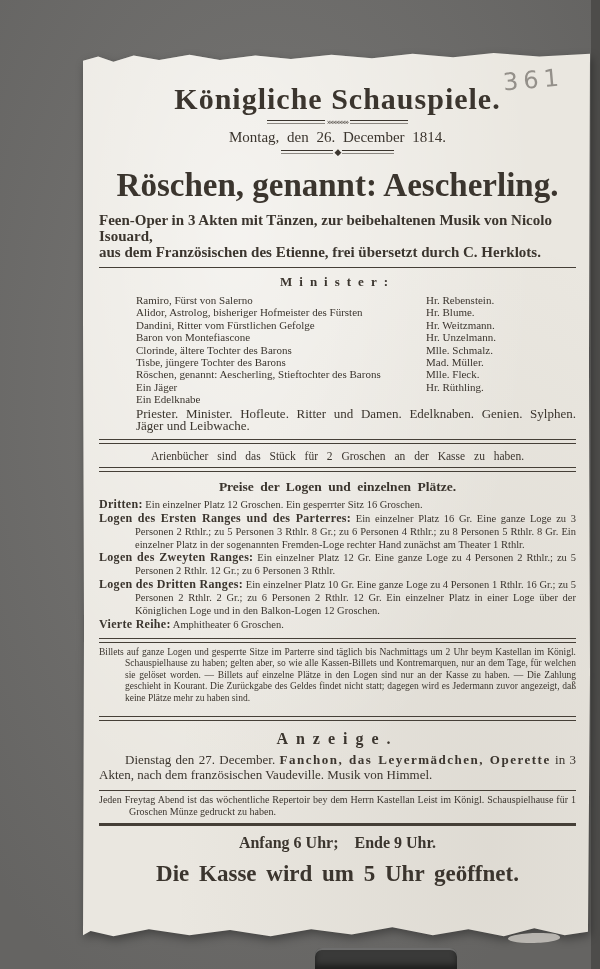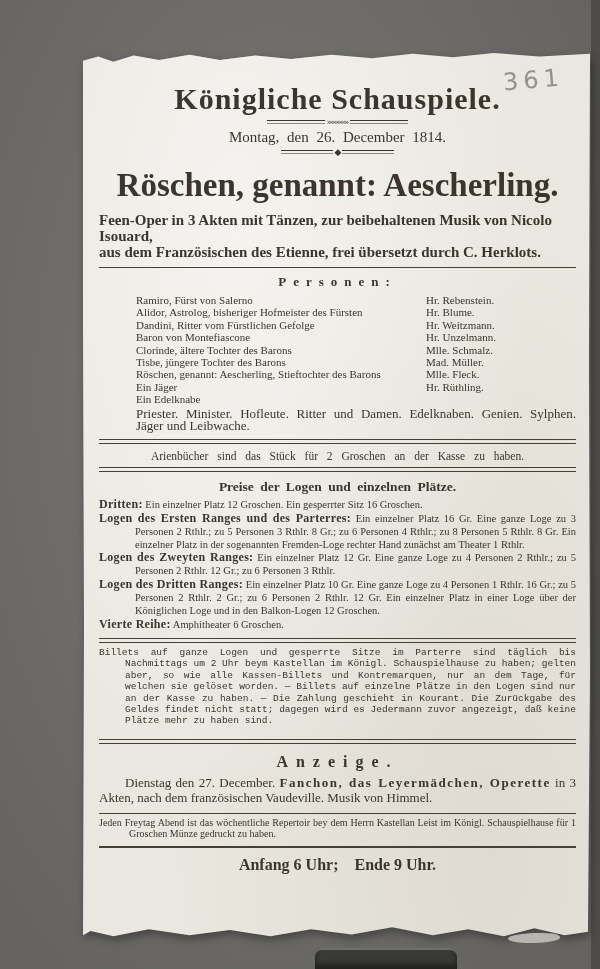--- a/index.html
+++ b/index.html
@@ -79,21 +79,21 @@
     margin:0;text-align:center;font-size:11.5px;line-height:14px;word-spacing:6px;padding:5px 0 4px;
   }
   .preise-heading{
     text-align:center;font-size:13.5px;font-weight:bold;margin-top:7px;word-spacing:3px;
   }
   .prices{margin-top:3px;font-size:10.5px;line-height:12.9px;}
   .price{margin:0;padding-left:36px;text-indent:-36px;text-align:justify;}
   .price b{font-size:12px;letter-spacing:.3px;}
   .fineprint{
     margin:4px 0 12px;font-size:9.5px;line-height:11.4px;text-align:justify;
-    padding-left:26px;text-indent:-26px;font-family:Liberation Mono, monospace;
+    padding-left:26px;text-indent:-26px;
   }
   .sp{margin-top:6px;}
   .anzeige-heading{
     text-align:center;font-size:16px;font-weight:bold;letter-spacing:8px;margin-top:9px;
   }
   .anzeige-text{
     margin:4px 0 0;font-size:13px;line-height:15.5px;text-align:justify;text-indent:26px;
   }
   .anzeige-text .emph{letter-spacing:1.5px;font-weight:bold;}
   .nachricht-heading{
@@ -140,21 +140,21 @@
 
       <h2 class="play-title">Röschen, genannt: Aescherling.</h2>
 
       <p class="subtitle">
         <span>Feen-Oper in 3 Akten mit Tänzen, zur beibehaltenen Musik von Nicolo Isouard,</span><br>
         <span>aus dem Französischen des Etienne, frei übersetzt durch C. Herklots.</span>
       </p>
 
       <div class="rule rule-single"></div>
 
-      <div class="personen-heading">Personen:</div>
+      <div class="personen-heading">Minister:</div>
 
       <div class="cast">
         <div class="cast-row">
             <span class="role">Ramiro, Fürst von Salerno</span>
             <span class="actor">Hr. Rebenstein.</span>
           </div>
         <div class="cast-row">
             <span class="role">Alidor, Astrolog, bisheriger Hofmeister des Fürsten</span>
             <span class="actor">Hr. Blume.</span>
           </div>
@@ -223,19 +223,20 @@
       <div class="rule rule-single"></div>
 
       <p class="nachricht-text">Jeden Freytag Abend ist das wöchentliche Repertoir bey dem Herrn Kastellan Leist im Königl. Schauspielhause für 1 Groschen Münze gedruckt zu haben.</p>
 
       <div class="rule rule-thick sp"></div>
 
       <p class="times">
         <span>Anfang 6 Uhr;</span><span class="gap"></span><span>Ende 9 Uhr.</span>
       </p>
 
+      <p class="kasse">Die Kasse wird um 5 Uhr geöffnet.</p>
 
     </div>
   </div>
 </div>
 
 <div class="clamp"></div>
 <div class="scrap"></div>
 
 </body></html>

